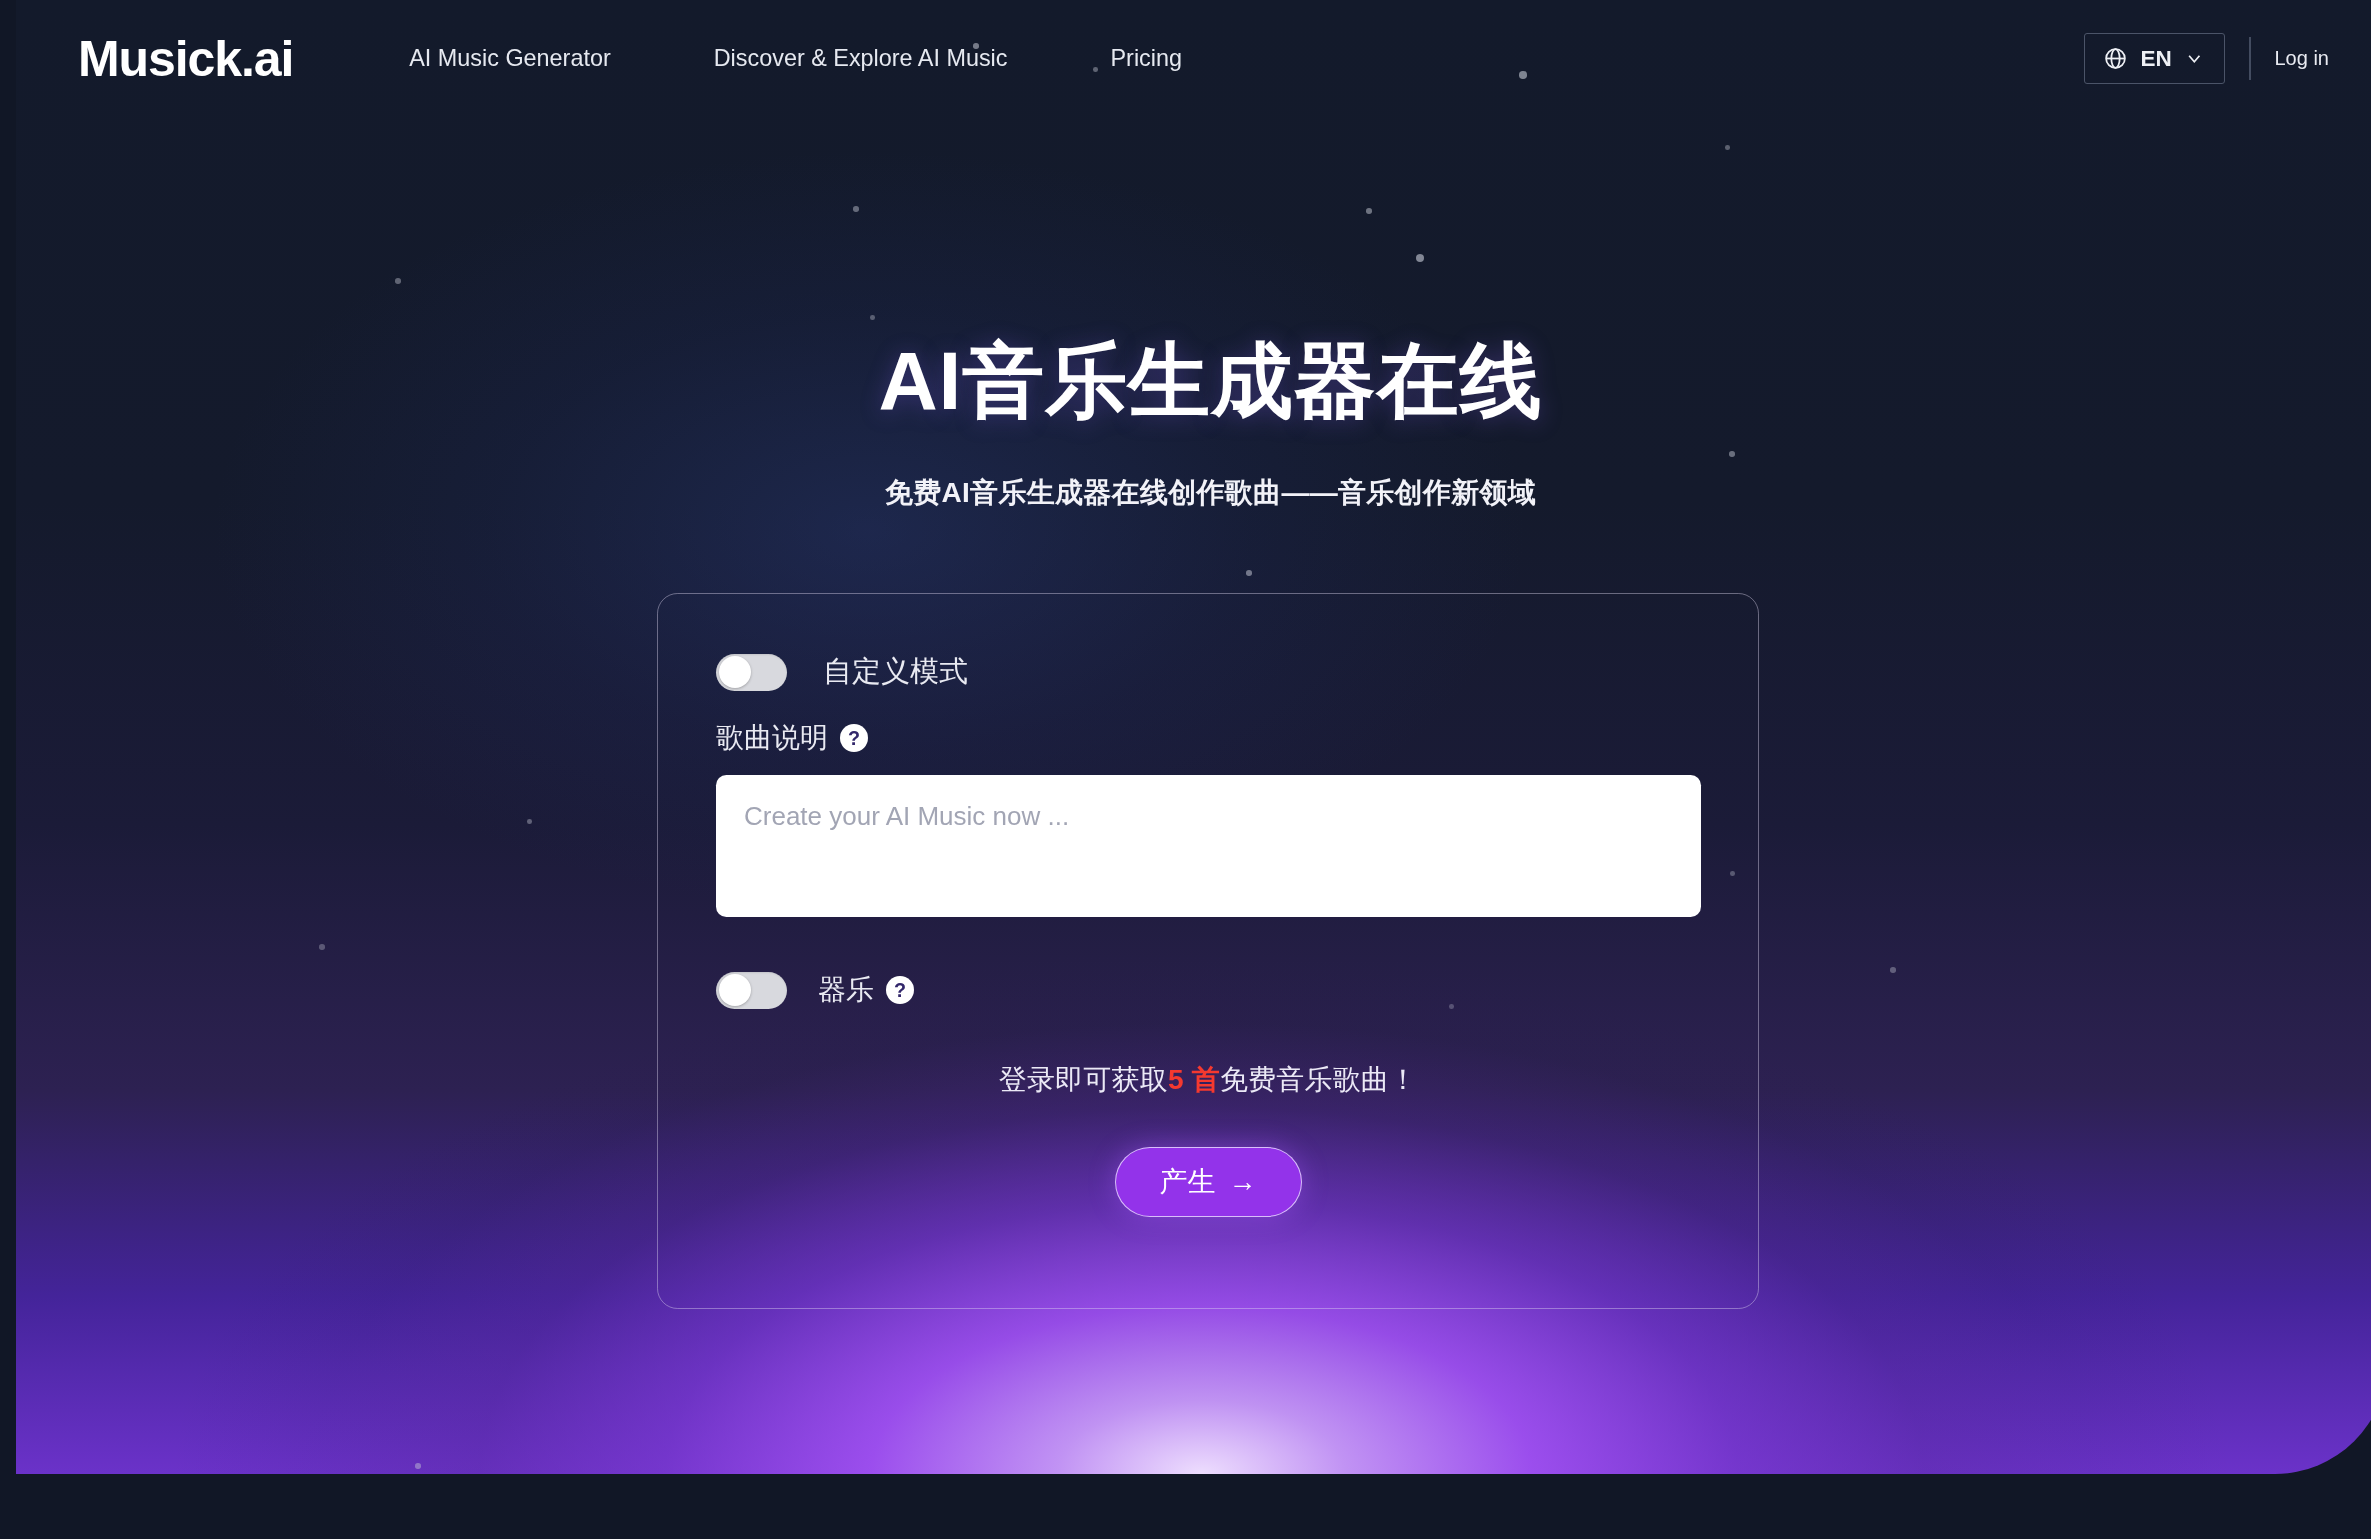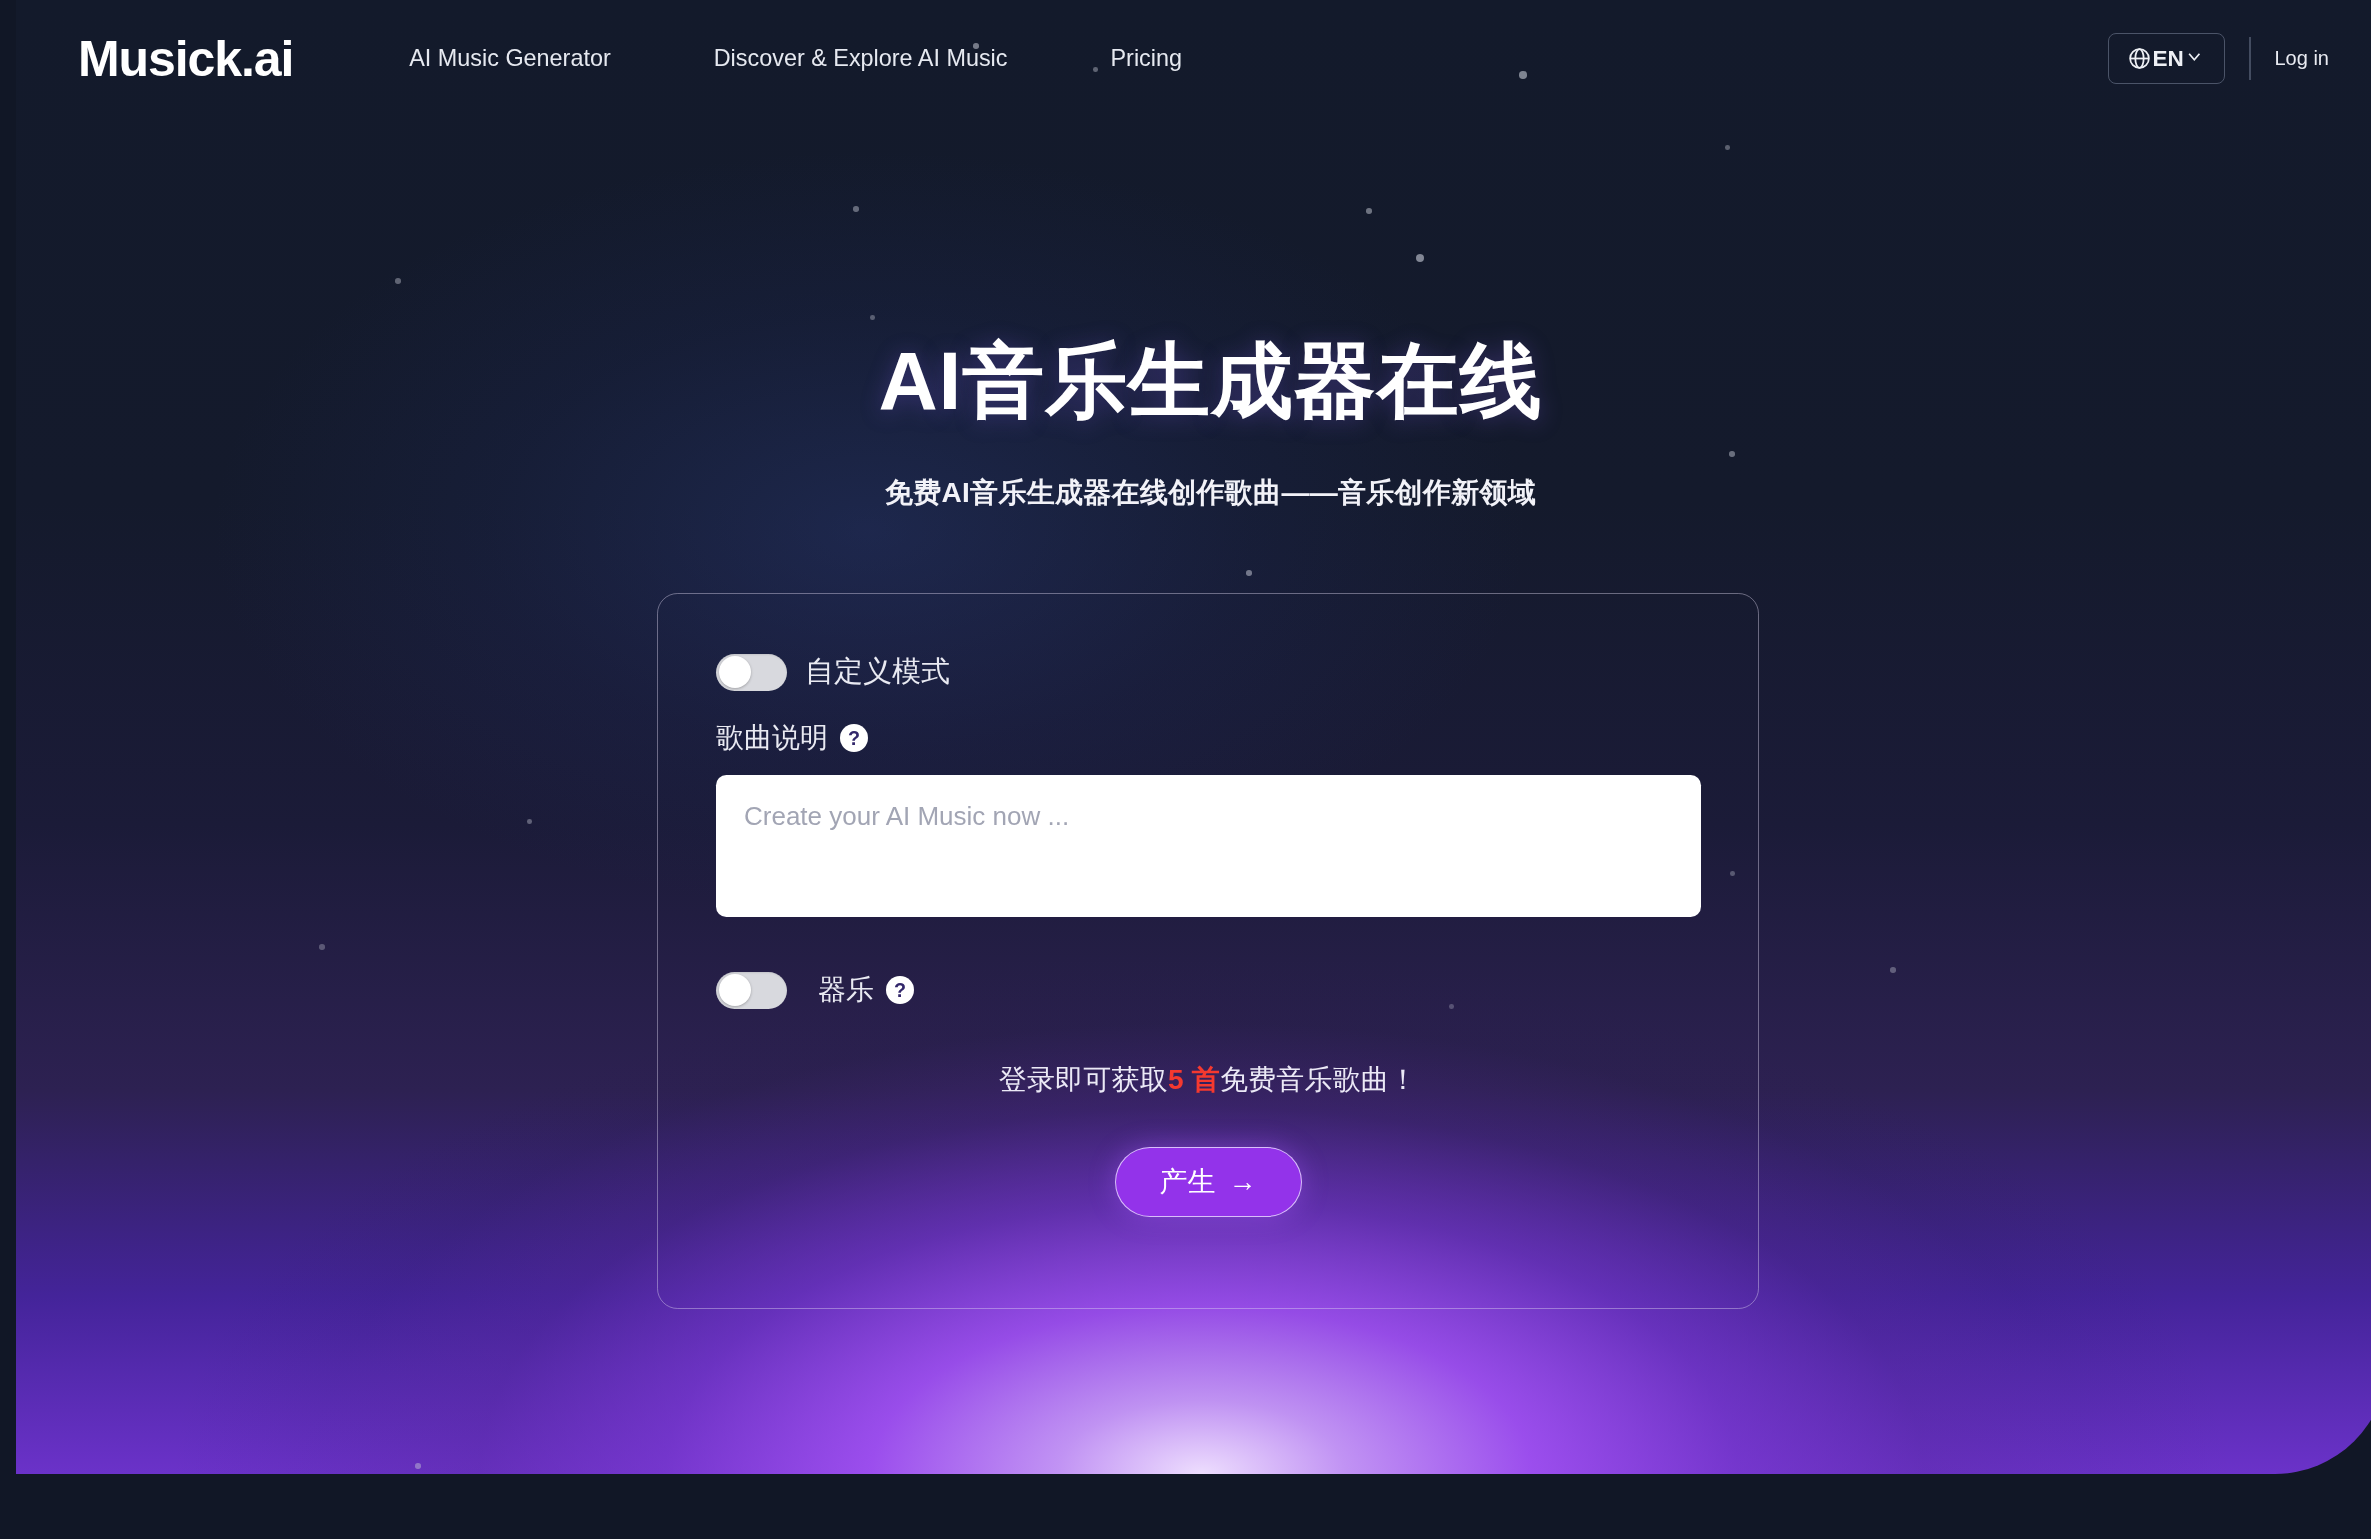--- a/index.html
+++ b/index.html
@@ -61,22 +61,22 @@
   .nav-links { display:flex; align-items:center; gap:0; }
   .nav-link {
     color:#e6e9f0; font-size:23.4px; white-space:nowrap;
     margin-right:103px; cursor:pointer;
   }
   .nav-link:last-child { margin-right:0; }
   .nav-right {
     margin-left:auto; display:flex; align-items:center; gap:0;
   }
   .lang {
-    display:flex; 
-    border:1.5px solid #4b5468; border-radius:8px;
+    display:flex; align-items:center; gap:12px;
+    border:1.5px solid #4b5468; border-radius:3px;
     padding:11.2px 19.7px 11.2px 18px;
     color:#eef0f5; font-size:22.5px; font-weight:bold;
     cursor:pointer;
   }
   .globe { width:25px; height:25px; display:block; }
   .chev { width:20.6px; height:20.6px; display:block; }
   .divider {
     width:1.5px; height:43px; background:#434c60;
     margin:0 24px 0 24px;
   }
@@ -117,21 +117,21 @@
     flex:none; cursor:pointer;
     box-shadow:inset 0 0.9px 1.9px rgba(0,0,0,0.10);
   }
   .toggle .knob {
     position:absolute; left:2.8px; top:2.8px;
     width:32px; height:32px; border-radius:50%;
     background:#ffffff;
     box-shadow:0 0.9px 2.8px rgba(0,0,0,0.25);
   }
   .row-label {
-    margin-left:18px; color:#e9eaf2; font-size:29px;
+    margin-left:36px; color:#e9eaf2; font-size:29px;
     white-space:nowrap;
   }
   .row-label.small { font-size:28px; margin-left:31px; }
 
   .help {
     width:28px; height:28px; border-radius:50%;
     background:#ffffff; color:#32276b;
     font-size:19.7px; font-weight:bold; line-height:28px;
     text-align:center; display:inline-block;
     margin-left:12px; flex:none; cursor:pointer;

